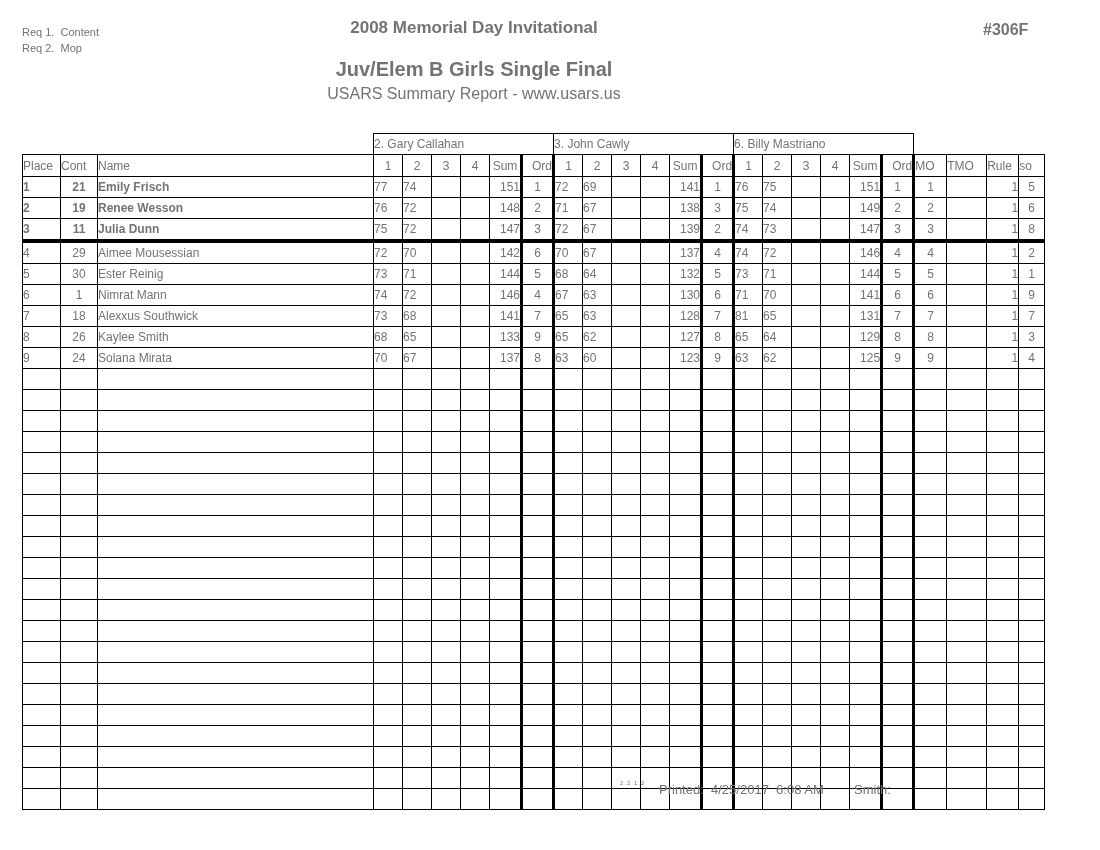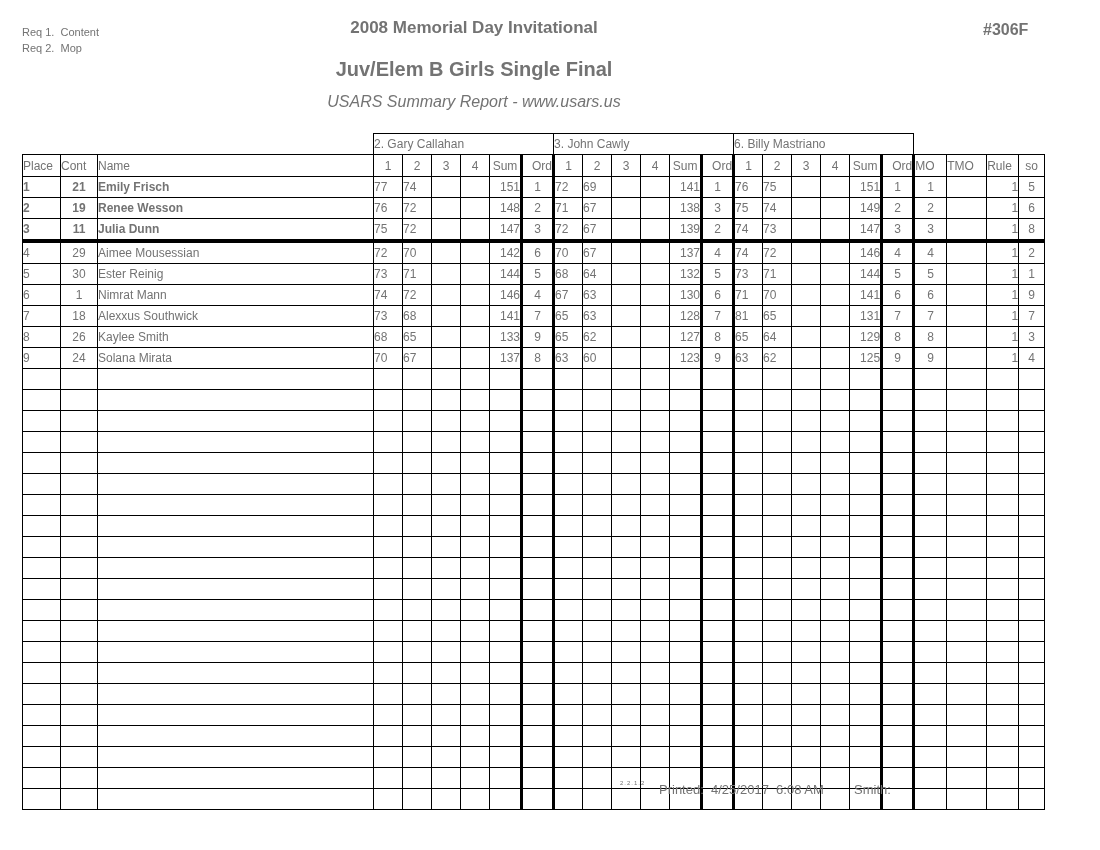--- a/index.html
+++ b/index.html
@@ -5,33 +5,33 @@
   html,body{margin:0;padding:0;background:#fff;}
   .page{position:relative;width:1100px;height:850px;background:#ffffff;color:#737373;
         font-family:"Liberation Sans","DejaVu Sans",sans-serif;overflow:hidden;}
   .pre{white-space:pre;}
   .req{position:absolute;left:22px;top:24px;font-size:11px;line-height:16px;}
   .doc-number{position:absolute;left:983px;top:21px;font-size:16px;font-weight:bold;}
   .titles{position:absolute;left:0;top:17px;width:948px;text-align:center;line-height:1.25;}
   .t1{font-size:17px;font-weight:bold;}
   .t2{font-size:15px;}
   .t3{font-size:20px;font-weight:bold;margin-top:19px;}
-  .t4{font-size:16px;margin-top:10px;font-style:italic;}
+  .t4{font-size:16px;margin-top:2px;}
   table.results{position:absolute;left:22px;top:133px;border-collapse:collapse;table-layout:fixed;width:1022px;}
   .results td,.results th{border:1px solid #000;padding:0;margin:0;font-size:12px;font-weight:normal;
         height:20px;overflow:hidden;white-space:nowrap;line-height:18px;}
   tr.band-row{height:21px;}
   tr.head-row{height:22px;}
   .nob{border:none !important;}
   .band{text-align:left;padding-left:4px;font-size:11px;white-space:pre;}
   .h-place,.h-cont{text-align:left;padding-left:3px;}
   .h-name{text-align:left;padding-left:5px;}
   .h-num,.h-sum{text-align:center;}
   .h-mo,.h-tmo,.h-rule{text-align:left;padding-left:3px;}
-  .h-so{text-align:center;}
+  .h-so{text-align:left;}
   .place{text-align:left;padding-left:7px;}
   .cont{text-align:center;}
   .name{text-align:left;padding-left:5px;}
   .num{text-align:left;padding-left:4px;}
   .sum{text-align:right;padding-right:3px;}
   .ord{border-left:3px solid #000 !important;border-right:3px solid #000 !important;
        text-align:center;font-weight:bold;}
   .head-row .ord{font-weight:normal;text-align:right;}
   .mo,.so,.tmo{text-align:center;}
   .rule{text-align:right;padding-right:5px;}

